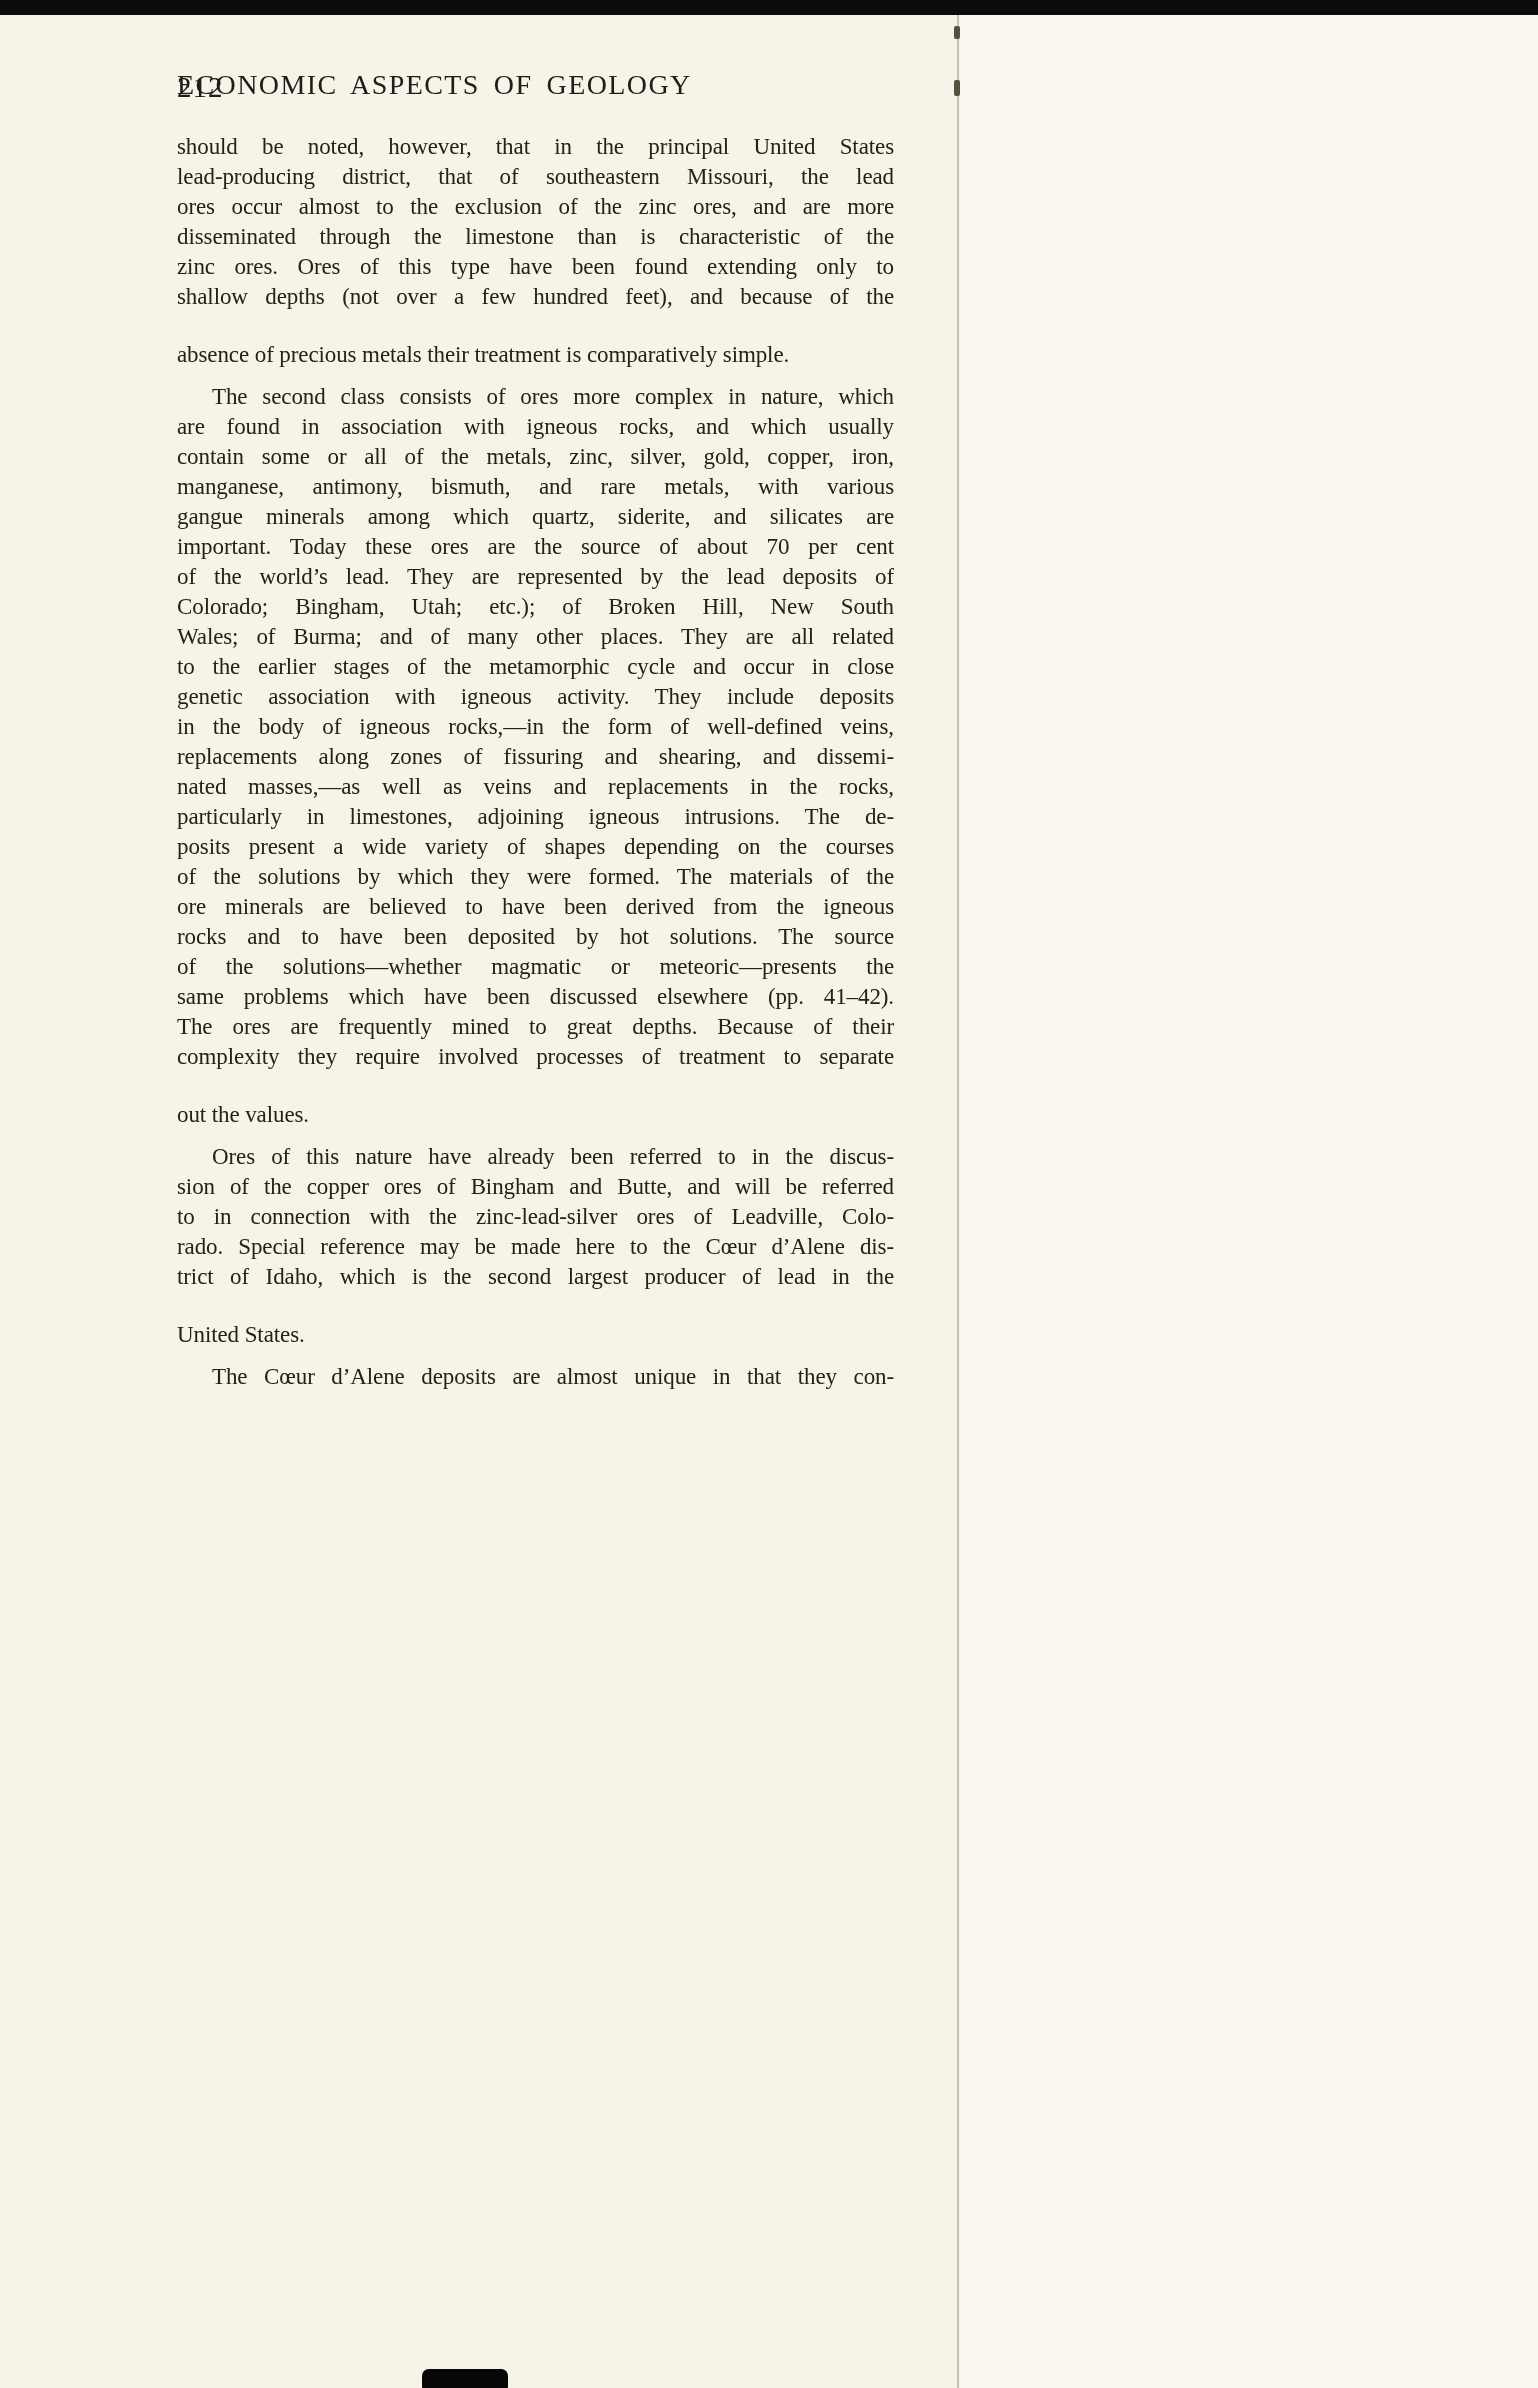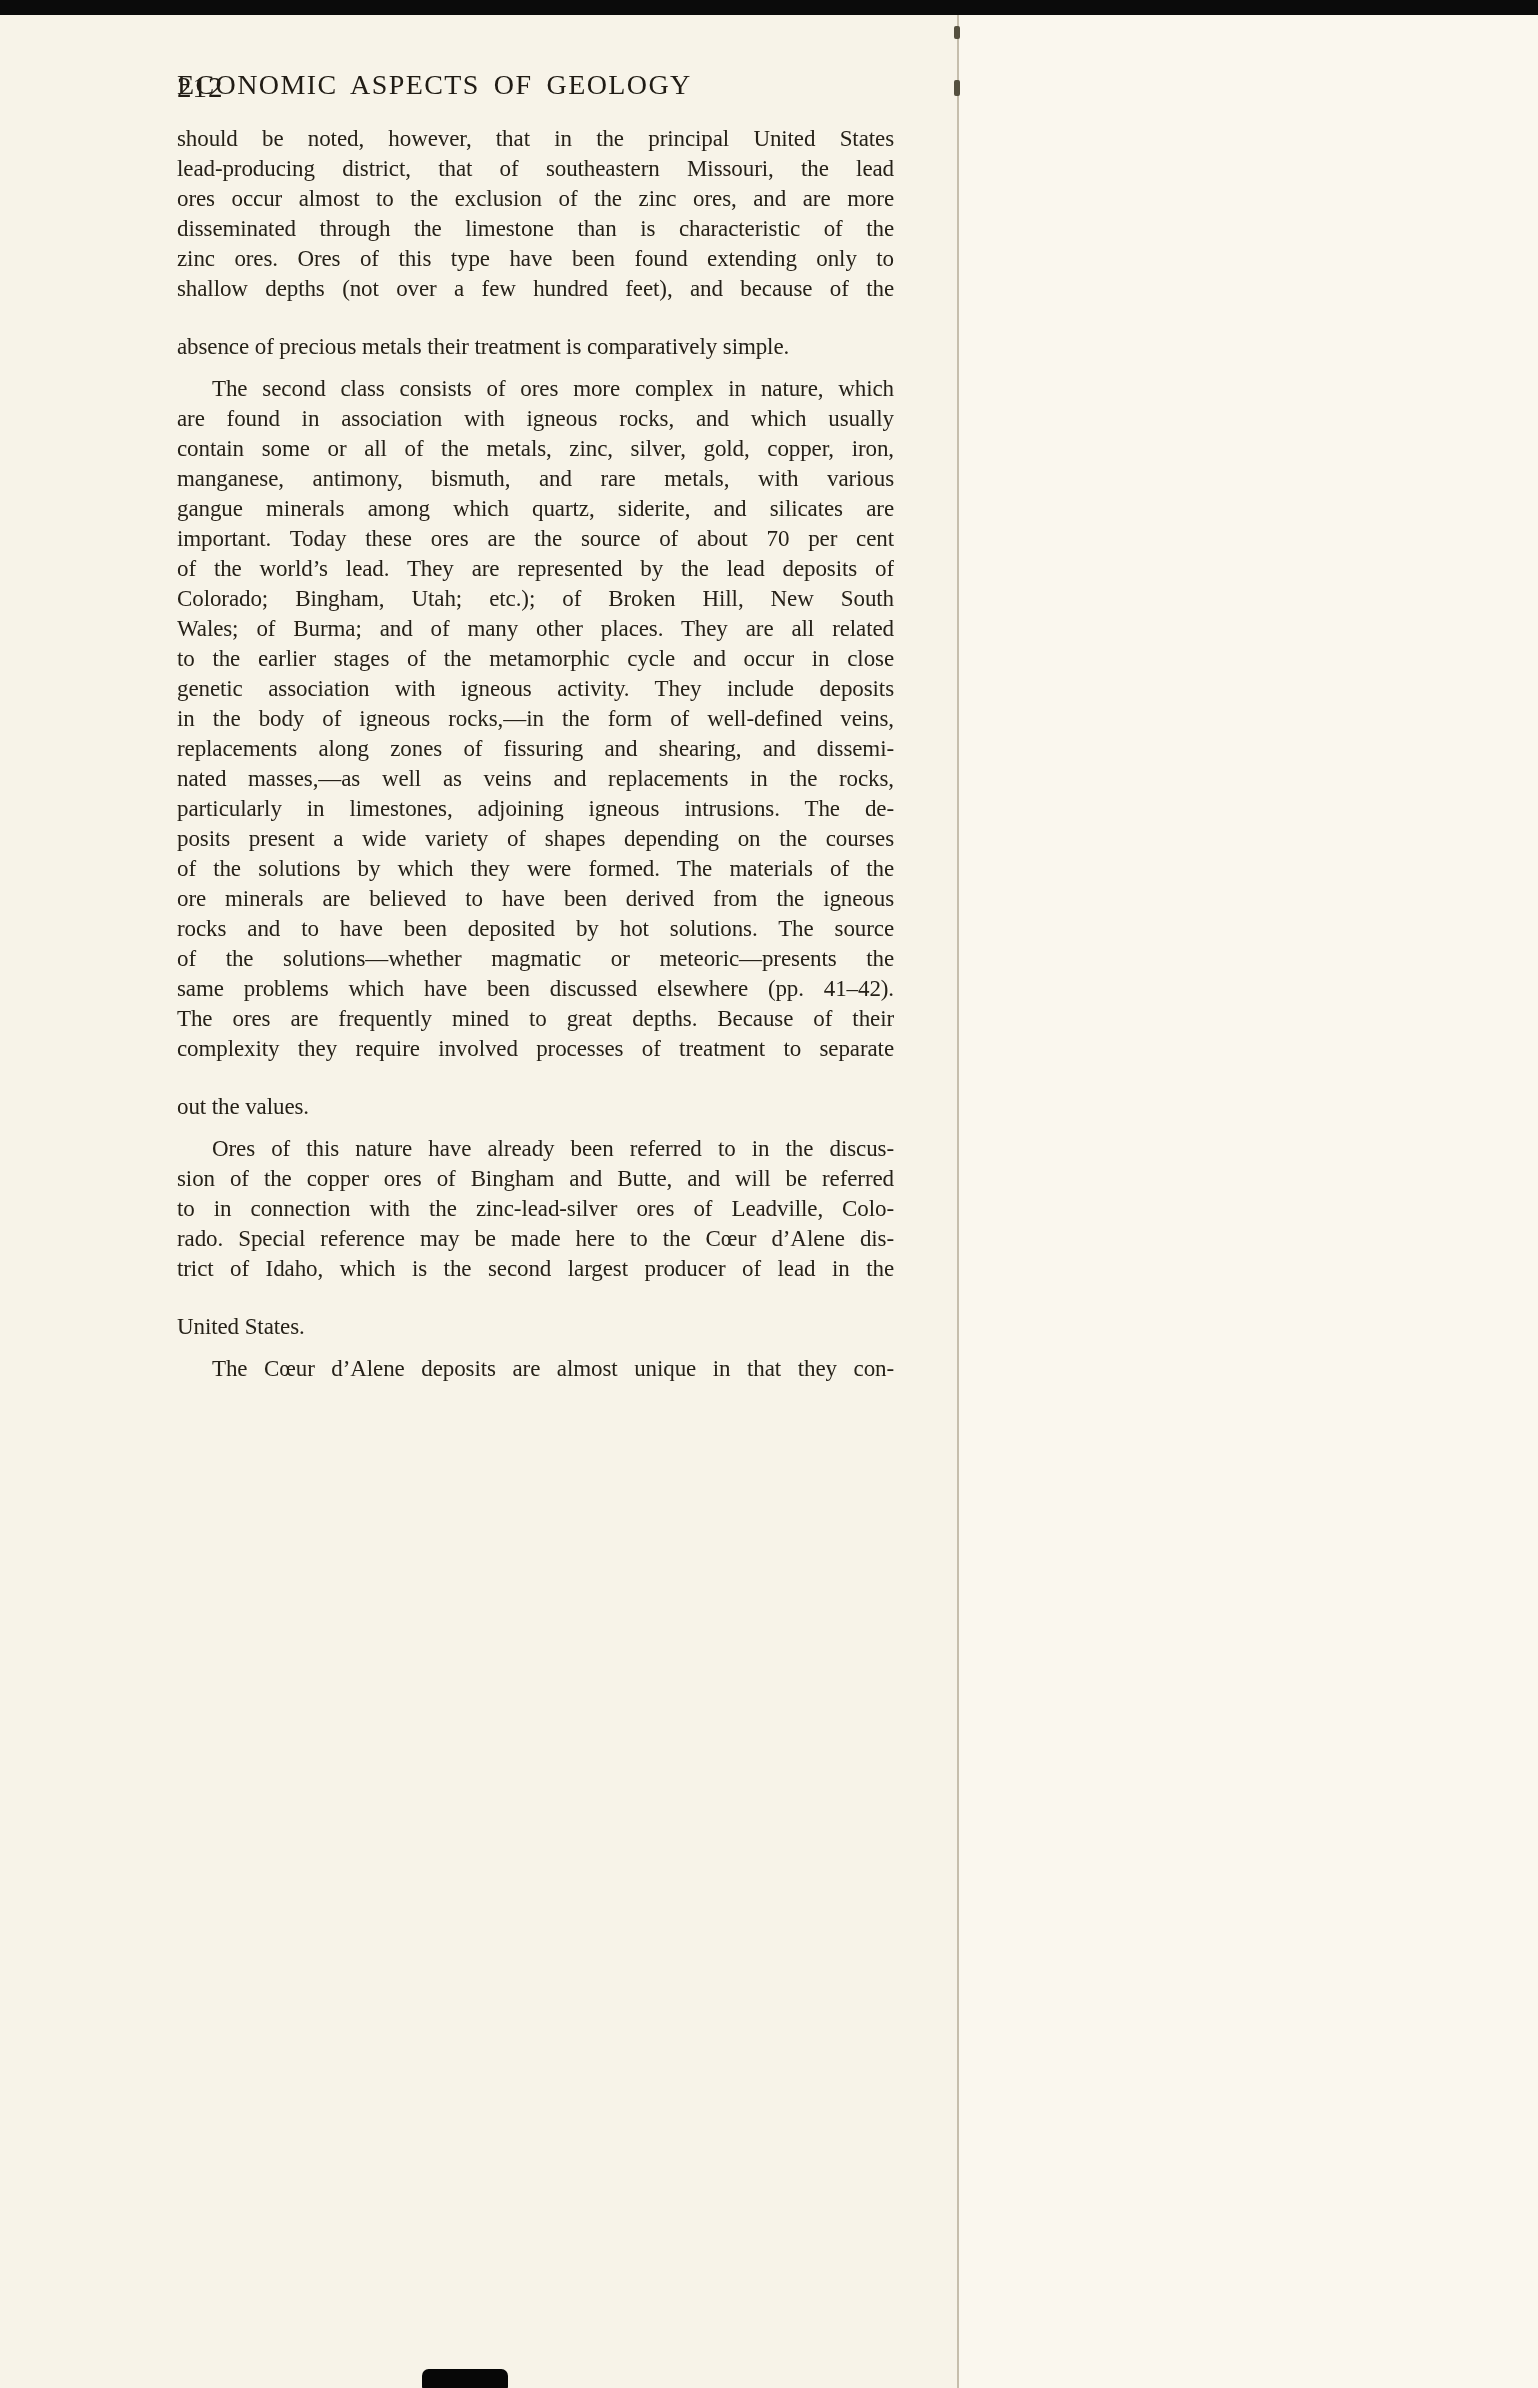--- a/index.html
+++ b/index.html
@@ -47,21 +47,21 @@
     position: absolute; left: 0; top: 1.9px;
     font-size: 29px; letter-spacing: 1px;
     color: #211c15;
   }
   .running-title {
     position: absolute; left: 0; top: 0; width: 100%;
     font-size: 28px; letter-spacing: 1.4px; word-spacing: 5.7px;
     color: #211c15;
   }
   .text-block {
-    position: absolute; top: 124px; left: 177px;
+    position: absolute; top: 132px; left: 177px;
     width: 717px;
   }
   .line {
     font-size: 23px;
     line-height: 30px;
     height: 30px;
     overflow: hidden;
     letter-spacing: -0.1px;
     text-align: justify;
     text-align-last: justify;

